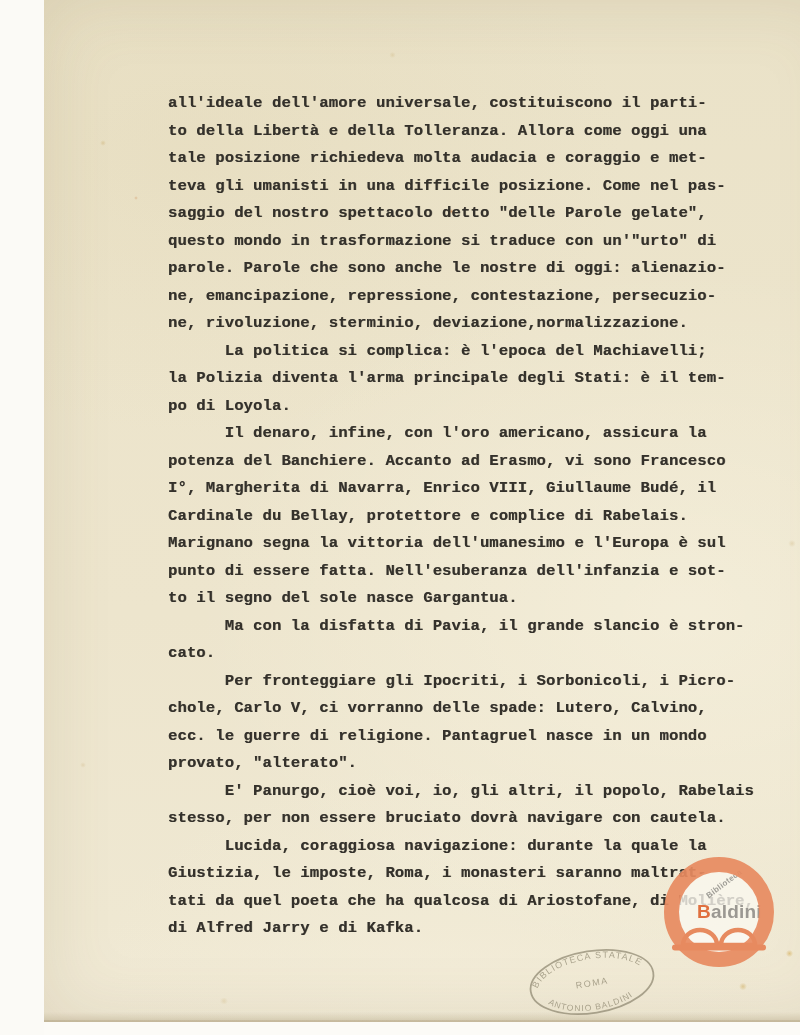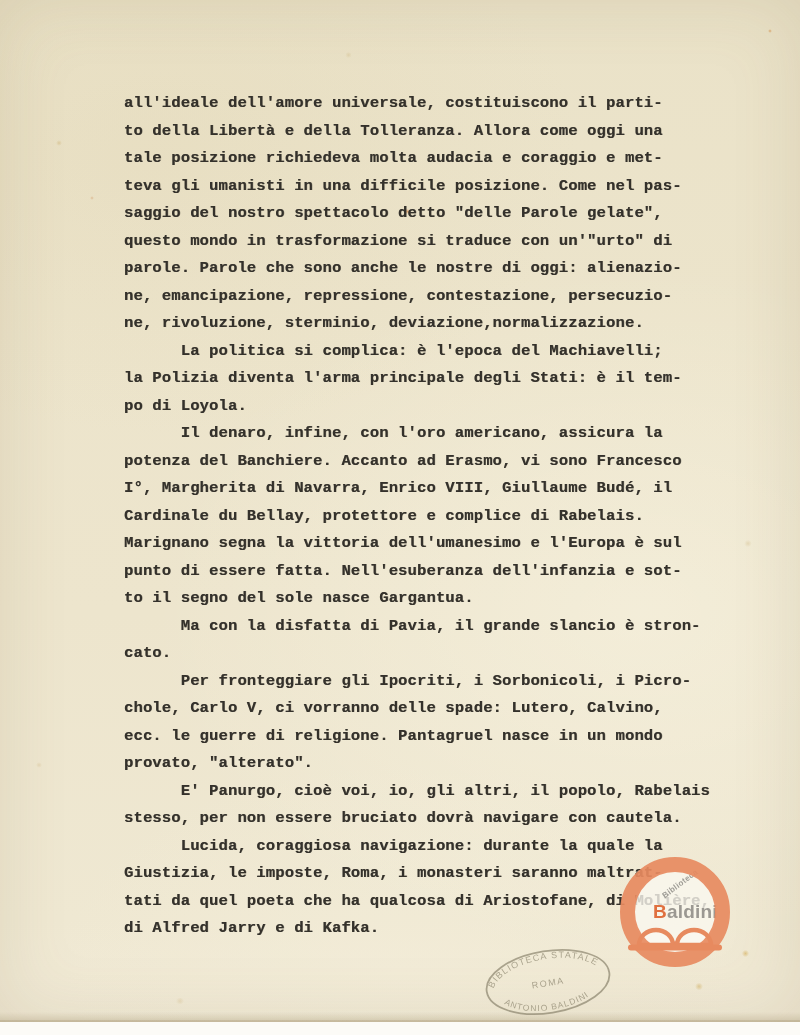--- a/index.html
+++ b/index.html
@@ -1,21 +1,21 @@
 <!DOCTYPE html>
 <html><head>
 <meta charset="utf-8">
 <style>
   html,body{margin:0;padding:0;}
   body{
     width:800px;height:1035px;overflow:hidden;position:relative;
     background:#fbfaf6;
     font-family:"Liberation Sans",sans-serif;
   }
-  .scan{position:absolute;inset:0;}
+  .scan{position:absolute;inset:0;margin-left:44px;}
   
   .paper{
     position:absolute;left:0;top:0;width:800px;height:1022px;
     background:
       radial-gradient(ellipse 600px 400px at 20% 15%, rgba(222,209,172,.25), rgba(0,0,0,0) 70%),
       radial-gradient(ellipse 700px 500px at 80% 60%, rgba(255,252,238,.35), rgba(0,0,0,0) 70%),
       radial-gradient(ellipse 500px 300px at 50% 95%, rgba(244,238,218,.5), rgba(0,0,0,0) 70%),
       linear-gradient(180deg,#eae2c8 0%,#ece4cb 30%,#ede5cd 60%,#efe8d2 90%,#f1ead6 100%);
     box-shadow: inset 0 0 70px rgba(120,100,60,.14), inset 0 -2px 0 rgba(140,120,80,.18);
   }

